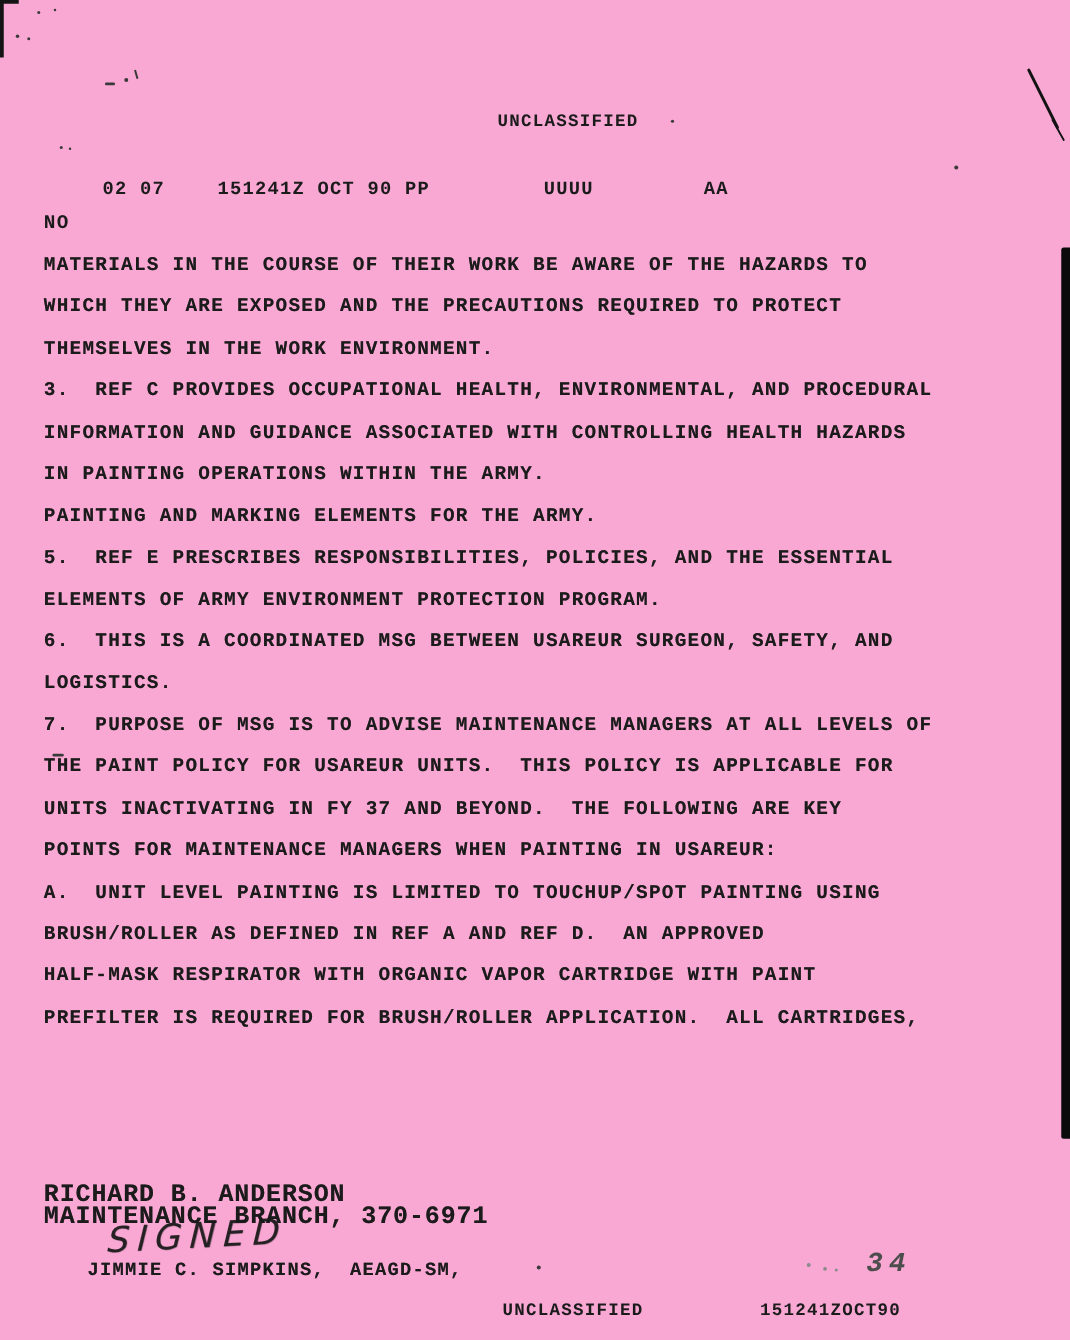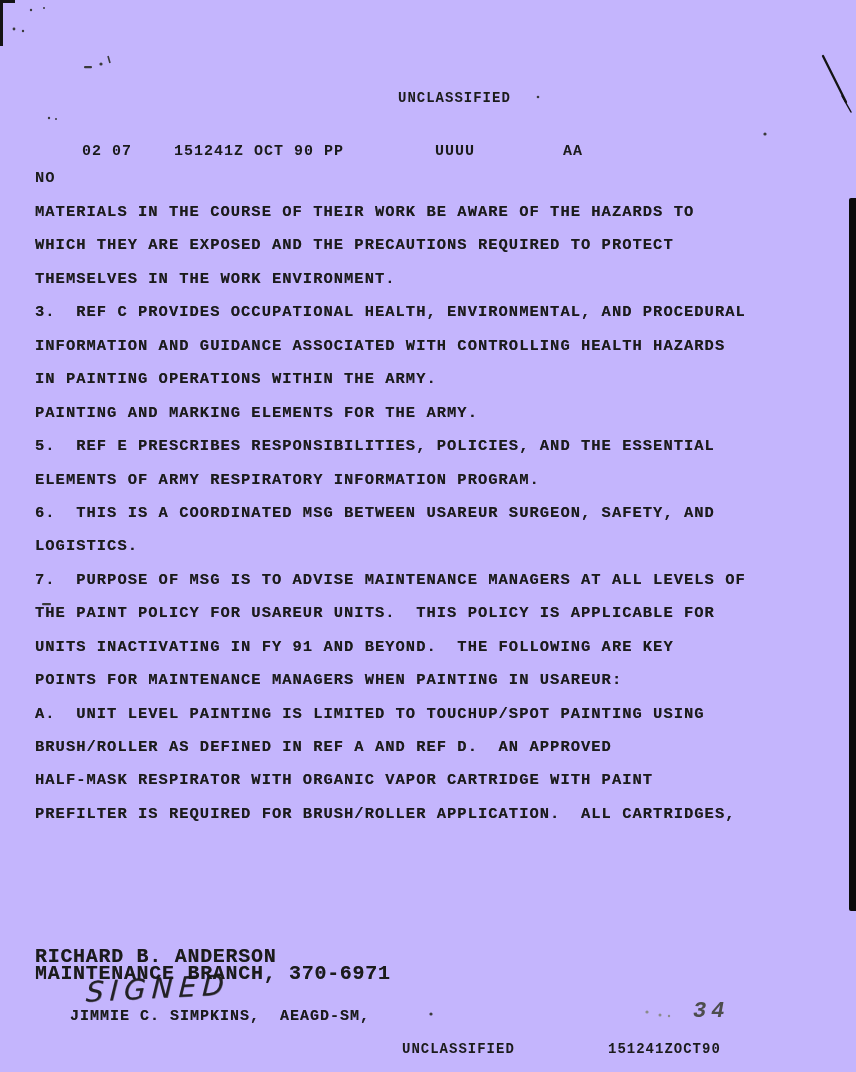--- a/index.html
+++ b/index.html
@@ -3,21 +3,21 @@
 <meta charset="utf-8">
 <style>
   * { margin: 0; padding: 0; box-sizing: border-box; }
   html, body { width: 856px; height: 1072px; }
   body { background: #d9d9d9; font-family: "Liberation Mono", "DejaVu Sans Mono", monospace; }
 
   .page {
     position: relative;
     width: 856px;
     height: 1072px;
-    background: #c4b5fd;
+    background: #f9a8d4;
     overflow: hidden;
     color: #1b1b1b;
     font-weight: 700;
   }
 
   .pre { white-space: pre; }
 
   .classification-top {
     position: absolute;
     left: 398px; top: 90px;
@@ -126,26 +126,26 @@
 
   <div class="body-block">
     <div class="line">MATERIALS IN THE COURSE OF THEIR WORK BE AWARE OF THE HAZARDS TO</div>
     <div class="line">WHICH THEY ARE EXPOSED AND THE PRECAUTIONS REQUIRED TO PROTECT</div>
     <div class="line">THEMSELVES IN THE WORK ENVIRONMENT.</div>
     <div class="line">3.  REF C PROVIDES OCCUPATIONAL HEALTH, ENVIRONMENTAL, AND PROCEDURAL</div>
     <div class="line">INFORMATION AND GUIDANCE ASSOCIATED WITH CONTROLLING HEALTH HAZARDS</div>
     <div class="line">IN PAINTING OPERATIONS WITHIN THE ARMY.</div>
     <div class="line">PAINTING AND MARKING ELEMENTS FOR THE ARMY.</div>
     <div class="line">5.  REF E PRESCRIBES RESPONSIBILITIES, POLICIES, AND THE ESSENTIAL</div>
-    <div class="line">ELEMENTS OF ARMY RESPIRATORY INFORMATION PROGRAM.</div>
+    <div class="line">ELEMENTS OF ARMY ENVIRONMENT PROTECTION PROGRAM.</div>
     <div class="line">6.  THIS IS A COORDINATED MSG BETWEEN USAREUR SURGEON, SAFETY, AND</div>
     <div class="line">LOGISTICS.</div>
     <div class="line">7.  PURPOSE OF MSG IS TO ADVISE MAINTENANCE MANAGERS AT ALL LEVELS OF</div>
     <div class="line">THE PAINT POLICY FOR USAREUR UNITS.  THIS POLICY IS APPLICABLE FOR</div>
-    <div class="line">UNITS INACTIVATING IN FY 91 AND BEYOND.  THE FOLLOWING ARE KEY</div>
+    <div class="line">UNITS INACTIVATING IN FY 37 AND BEYOND.  THE FOLLOWING ARE KEY</div>
     <div class="line">POINTS FOR MAINTENANCE MANAGERS WHEN PAINTING IN USAREUR:</div>
     <div class="line">A.  UNIT LEVEL PAINTING IS LIMITED TO TOUCHUP/SPOT PAINTING USING</div>
     <div class="line">BRUSH/ROLLER AS DEFINED IN REF A AND REF D.  AN APPROVED</div>
     <div class="line">HALF-MASK RESPIRATOR WITH ORGANIC VAPOR CARTRIDGE WITH PAINT</div>
     <div class="line">PREFILTER IS REQUIRED FOR BRUSH/ROLLER APPLICATION.  ALL CARTRIDGES,</div>
   </div>
 
   <div class="sig-block">
     <div class="line">RICHARD B. ANDERSON</div>
     <div class="line">MAINTENANCE BRANCH, 370-6971</div>

